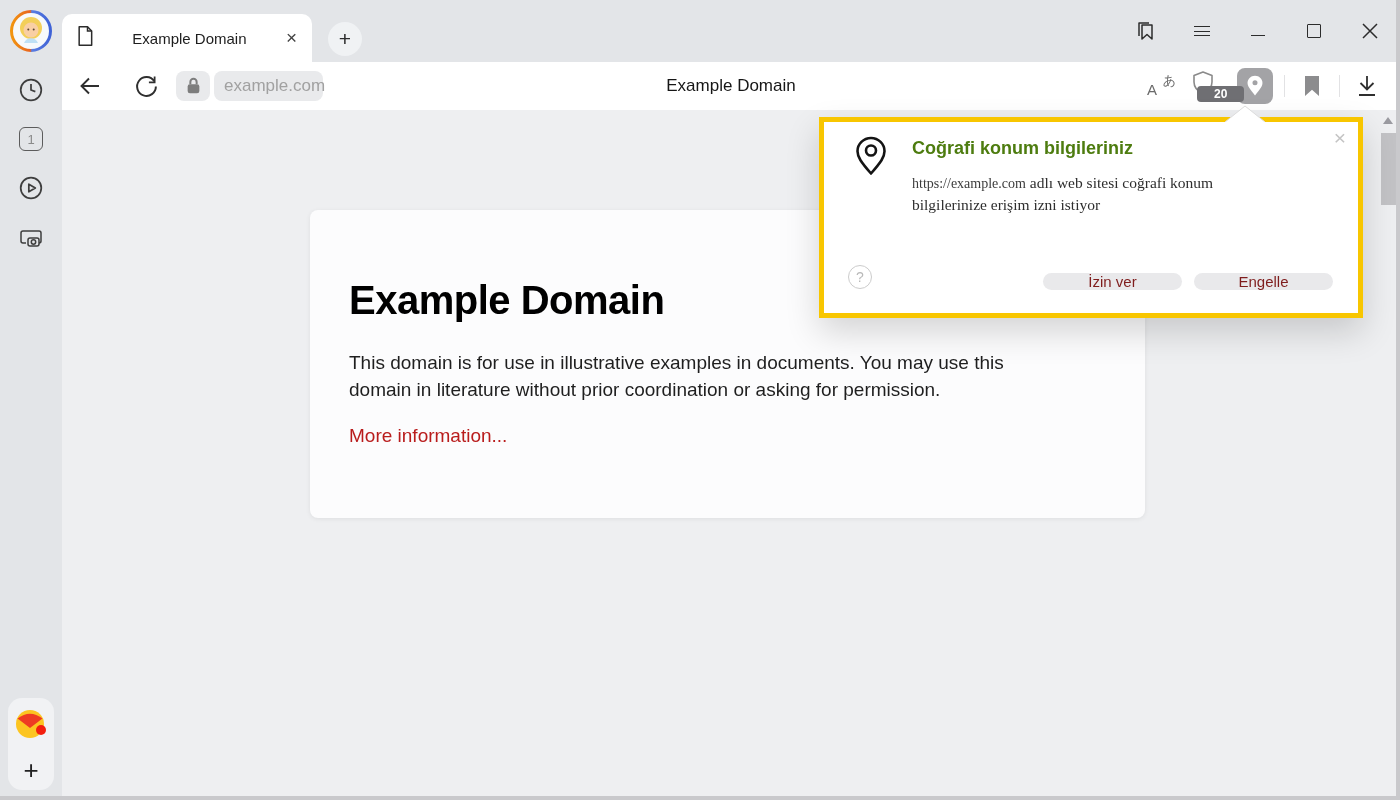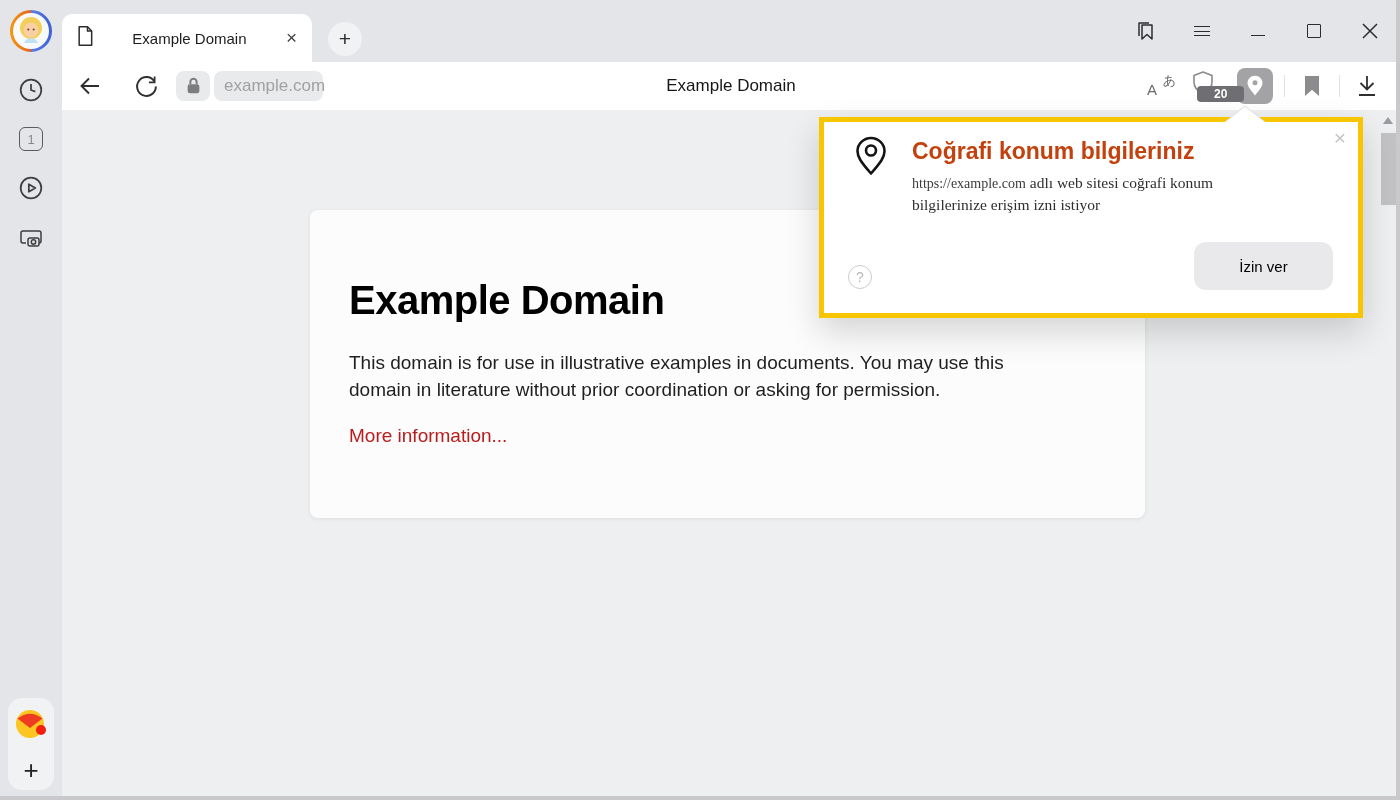--- a/index.html
+++ b/index.html
@@ -57,26 +57,26 @@
   .card { position:absolute; left:248px; top:100px; width:835px; height:308px; background:#fcfcfd; border-radius:8px; box-shadow:0 1px 5px rgba(0,0,0,.07); padding:68px 40px 0 39px; }
   .card h1 { font-size:40px; font-weight:700; color:#000; letter-spacing:-0.5px; }
   .card p { margin-top:27px; width:700px; font-size:19px; line-height:1.42; color:#1f1f1f; }
   .card a { display:inline-block; margin-top:21px; font-size:19px; color:#b91c1c; text-decoration:none; cursor:pointer; }
 
   
   .popup { position:absolute; left:757px; top:7px; width:544px; height:201px; background:#fff; border:5px solid #f8c600; box-shadow:0 14px 32px rgba(0,0,0,.16); z-index:10; }
   .caret { position:absolute; top:-17px; left:401px; width:40px; height:17px; }
   .popup-close { position:absolute; top:5px; right:12px; font-size:21px; font-weight:300; color:#c4c4c4; line-height:1; cursor:pointer; }
   .popup-pin { position:absolute; left:30px; top:14px; }
-  .popup-title { position:absolute; left:88px; top:16px; font-size:23px; font-weight:700; color:#c2410c; }
+  .popup-title { position:absolute; left:88px; top:16px; font-size:18px; font-weight:700; color:#4d7c0f; }
   .popup-msg { position:absolute; left:88px; top:50px; width:378px; font-size:15.5px; line-height:1.43; color:#2e2e2e;font-family:Liberation Serif, serif; }
   .popup-msg .url-inline { font-size:14px; color:#3c3c3c; }
   .help-btn { position:absolute; left:24px; bottom:24px; width:24px; height:24px; background:none; border:1.5px solid #cccccc; border-radius:50%; color:#b9b9b9; font-size:14px; display:flex; align-items:center; justify-content:center; cursor:pointer; }
   .popup-buttons { position:absolute; right:25px; bottom:23px; display:flex; gap:12px; }
-  .popup-buttons button { height:48px; border:none; border-radius:12px; background:#e9e9eb; font-size:15px; color:#000000; font-family:"Liberation Sans",sans-serif; cursor:pointer; }
+  .popup-buttons button { height:17px; border:none; border-radius:12px; background:#e9e9eb; font-size:15px; color:#7f1d1d; font-family:"Liberation Sans",sans-serif; cursor:pointer; }
   .allow-btn { width:139px; } .block-btn { width:139px; }
 
   
   .scroll-up { position:absolute; right:7px; top:7px; width:0; height:0; border-left:5.5px solid transparent; border-right:5.5px solid transparent; border-bottom:7px solid #9a9aa0; cursor:pointer; }
   .sb-thumb { position:absolute; right:4px; top:23px; width:15px; height:72px; background:#c2c2c5; cursor:grab; }
   .edge-right { position:absolute; right:0; top:0; bottom:0; width:4px; background:#c9c9cc; z-index:20; }
   .edge-bottom { position:absolute; left:0; right:0; bottom:0; height:4px; background:#c9c9cc; z-index:20; }
 </style>
 </head>
 <body>
@@ -269,20 +269,21 @@
             <circle cx="17" cy="14.5" r="5"></circle>
           </svg>
         </div>
 
         <div class="popup-title">Coğrafi konum bilgileriniz</div>
         <p class="popup-msg"><span class="url-inline">https://example.com</span><span> adlı web sitesi coğrafi konum bilgilerinize erişim izni istiyor</span></p>
 
         <button class="help-btn">?</button>
         <div class="popup-buttons">
           <button class="allow-btn">İzin ver</button>
+          <button class="block-btn">Engelle</button>
         </div>
       </div>
 
       <div class="scroll-up"></div>
       <div class="sb-thumb"></div>
     </div>
   </div>
 
   <div class="edge-right"></div>
   <div class="edge-bottom"></div>

